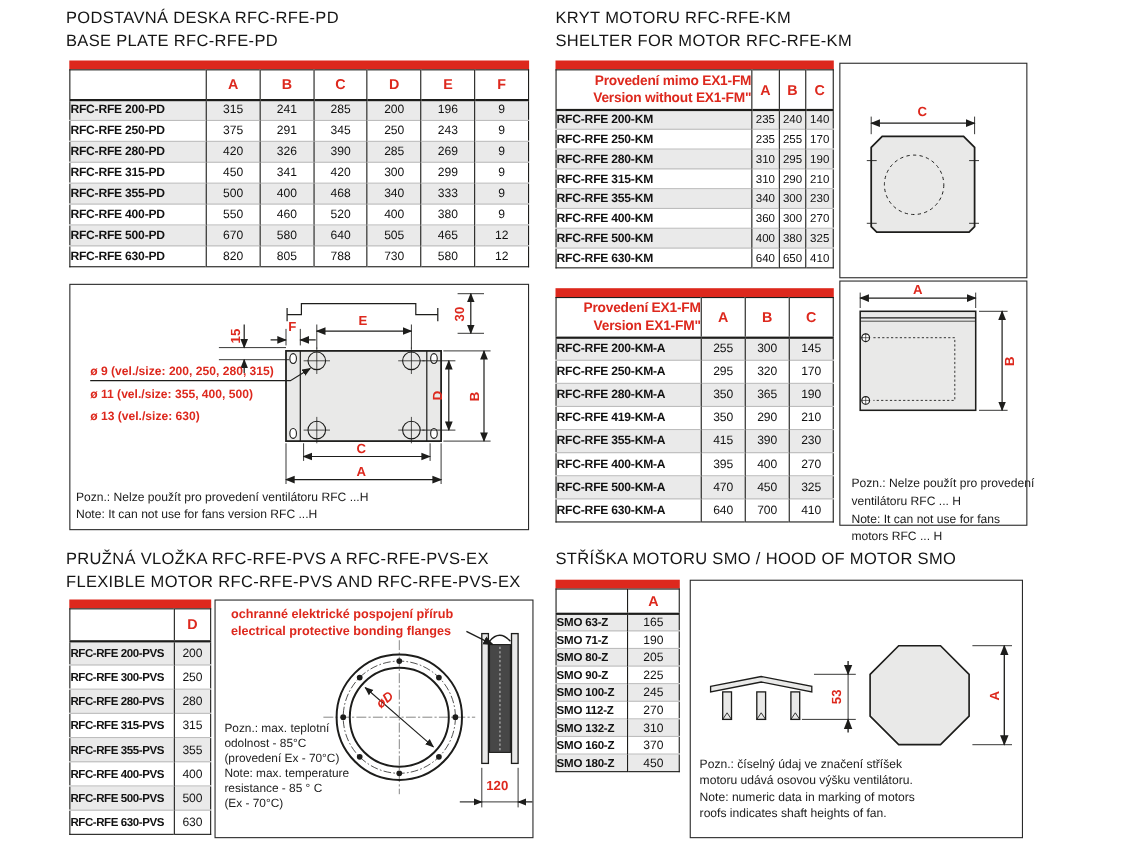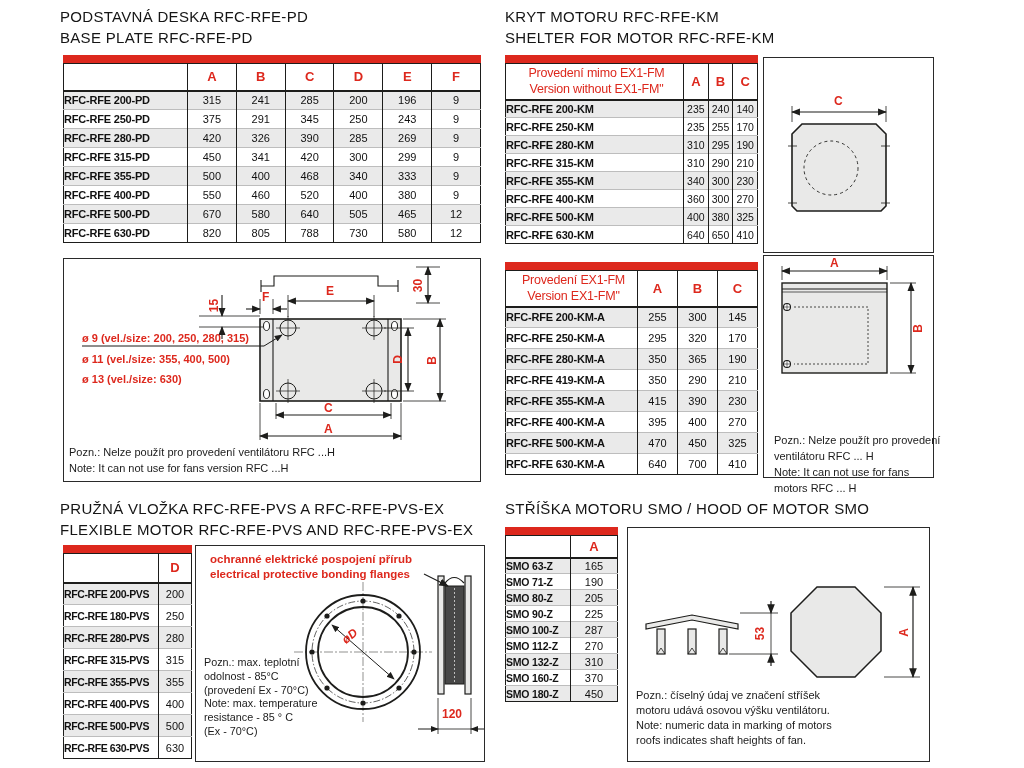--- a/index.html
+++ b/index.html
@@ -20,21 +20,21 @@
   .tbl-wrap{position:absolute}
   .redbar{height:8px;background:var(--accent)}
   table.dim{border-collapse:collapse;width:100%;table-layout:fixed;border:1.5px solid var(--line)}
   table.dim th,table.dim td{vertical-align:middle;padding:0}
   table.dim th+th,table.dim td+td{border-left:1px solid var(--line)}
   table.dim thead th{border-bottom:2px solid var(--line);background:#fff}
   table.dim tbody tr+tr td{border-top:1px solid #bdbdbd}
   table.dim tbody tr:nth-child(odd){background:var(--rowalt)}
   th.colh{color:var(--accent);font-size:13px;font-weight:700;text-align:center}
   th.corner{text-align:left}
-  th.corner div{color:var(--accent);font-weight:400;font-size:12.5px;line-height:16px;padding-left:4px;text-align:center;letter-spacing:-.2px}
+  th.corner div{color:var(--accent);font-weight:700;font-size:12.5px;line-height:16px;padding-left:4px;text-align:right;letter-spacing:-.2px}
   td.rowlabel{font-weight:700;font-size:11px;padding-left:4px;text-align:left;letter-spacing:-.2px;white-space:nowrap}
   td.val{font-size:11px;text-align:center}
 
   #pd-table{left:63px;top:55px;width:418px}
   #pd-table th.corner{width:124px}
   #pd-table thead th{height:27px}
   #pd-table tbody td{height:19px}
 
   #km-table1{left:505px;top:55px;width:253px}
   #km-table1 th.corner{width:178px}
@@ -479,21 +479,21 @@
               <th class="corner"></th>
               <th class="colh">D</th>
             </tr>
           </thead>
           <tbody>
             <tr>
               <td class="rowlabel">RFC-RFE 200-PVS</td>
               <td class="val">200</td>
             </tr>
             <tr>
-              <td class="rowlabel">RFC-RFE 180-PVS</td>
+              <td class="rowlabel">RFC-RFE 300-PVS</td>
               <td class="val">250</td>
             </tr>
             <tr>
               <td class="rowlabel">RFC-RFE 280-PVS</td>
               <td class="val">280</td>
             </tr>
             <tr>
               <td class="rowlabel">RFC-RFE 315-PVS</td>
               <td class="val">315</td>
             </tr>
@@ -599,21 +599,21 @@
             <tr>
               <td class="rowlabel">SMO 80-Z</td>
               <td class="val">205</td>
             </tr>
             <tr>
               <td class="rowlabel">SMO 90-Z</td>
               <td class="val">225</td>
             </tr>
             <tr>
               <td class="rowlabel">SMO 100-Z</td>
-              <td class="val">287</td>
+              <td class="val">245</td>
             </tr>
             <tr>
               <td class="rowlabel">SMO 112-Z</td>
               <td class="val">270</td>
             </tr>
             <tr>
               <td class="rowlabel">SMO 132-Z</td>
               <td class="val">310</td>
             </tr>
             <tr>

